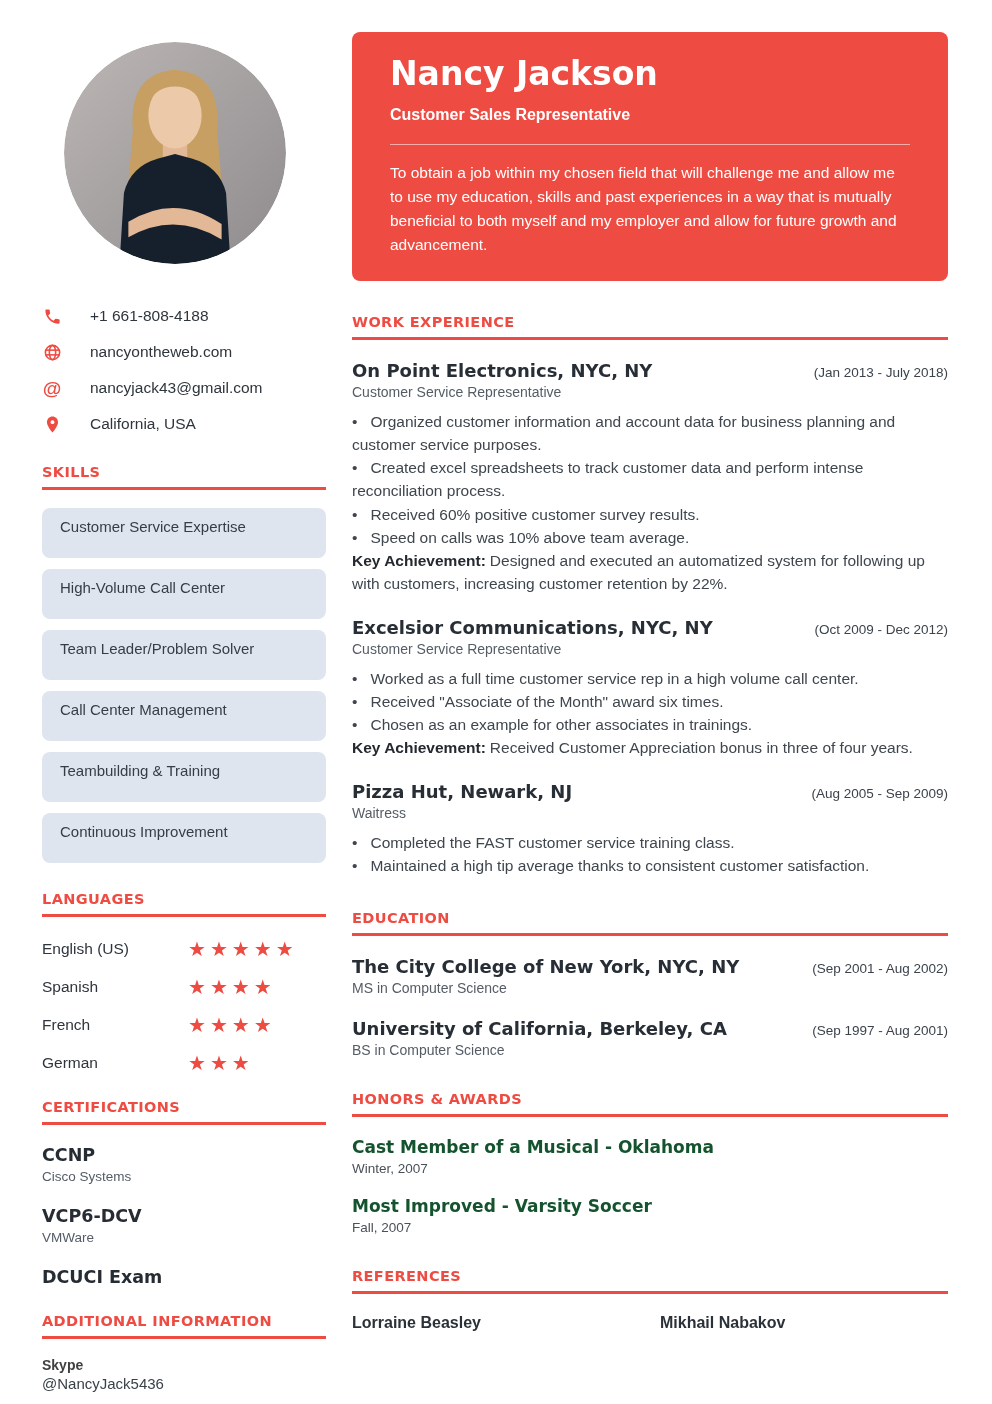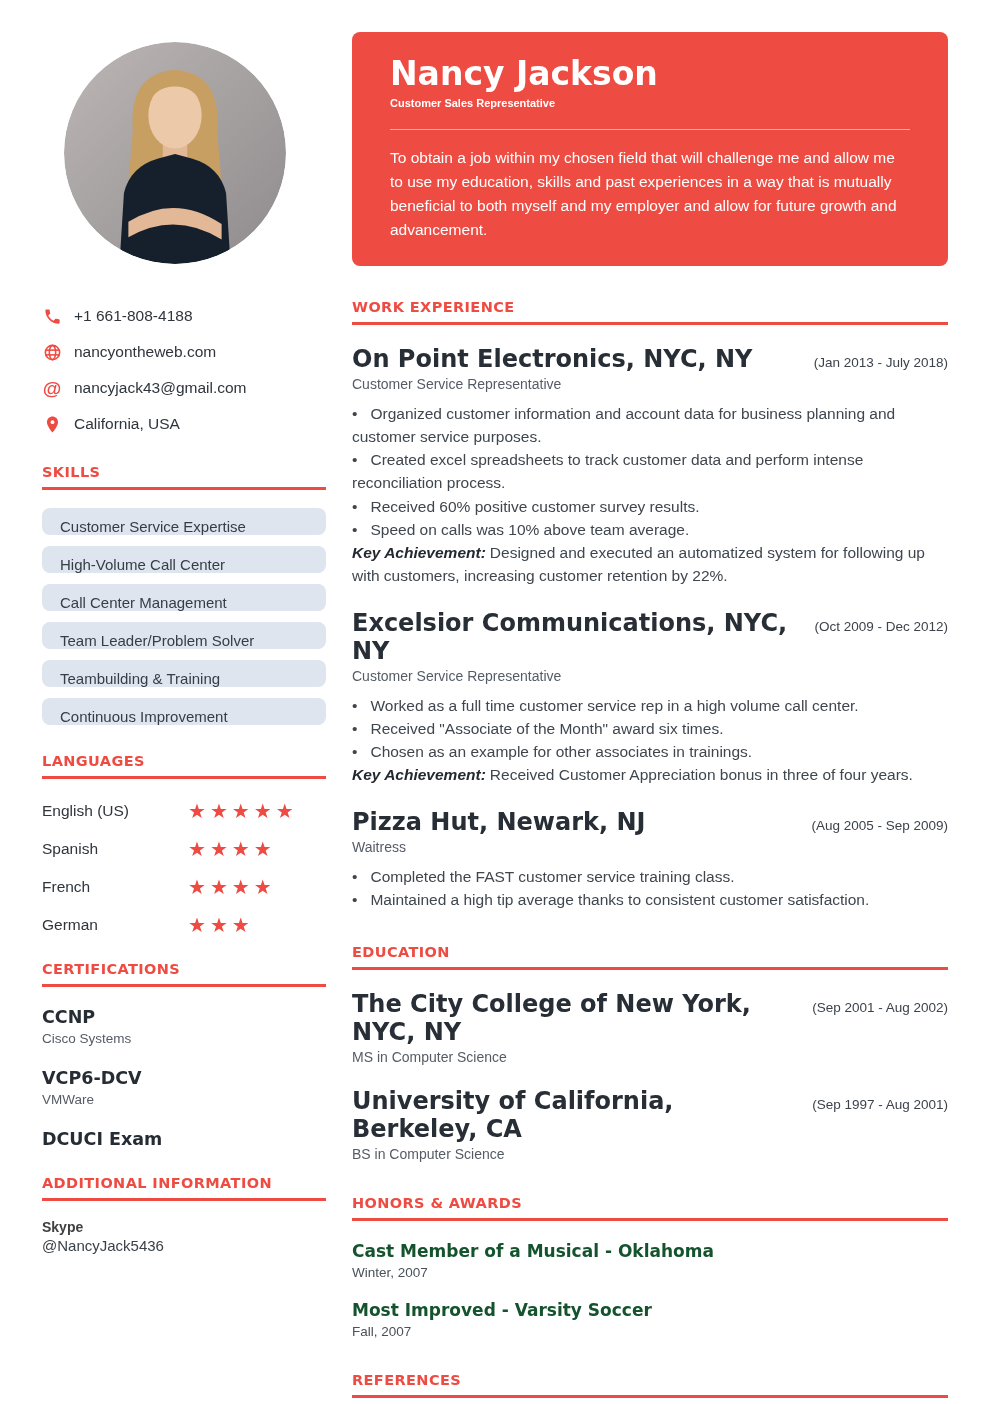--- a/index.html
+++ b/index.html
@@ -6,34 +6,34 @@
   html,body { width:992px; height:1404px; background:#ffffff; overflow:hidden;
               font-family:"Liberation Sans", sans-serif; color:#3f464e; }
   .page { display:flex; width:992px; height:1404px; padding:0 44px 0 42px; }
 
   
   .sidebar { width:284px; flex:0 0 284px; margin-right:26px; }
   .photo-wrap { width:222px; height:222px; margin:42px 0 0 22px; border-radius:50%;
                 overflow:hidden; }
   .photo-wrap svg { display:block; width:100%; height:100%; }
   .contact { margin-top:42px; }
-  .contact-row { display:flex; align-items:center; gap:12px; margin-bottom:16px;
+  .contact-row { display:flex; align-items:center; gap:28px; margin-bottom:16px;
                  font-size:15.5px; color:#2f353c; }
   .cicon { width:20px; height:20px; flex:0 0 20px; display:flex; align-items:center;
            justify-content:center; color:var(--accent); }
   .cicon svg { width:19px; height:19px; }
   .at-glyph { font-size:19px; font-weight:700; color:var(--accent); line-height:1; }
 
   h2.sec { font-family:"DejaVu Sans", sans-serif; font-size:14.5px; font-weight:800;
            letter-spacing:.4px; color:var(--accent); }
   .rule { height:3px; background:var(--accent); margin-top:7px; }
 
   .skills h2 { margin-top:30px; }
   .skills .rule { margin-bottom:18px; }
-  .pill { background:#dfe5ef; border-radius:8px; height:27px; line-height:38px;
+  .pill { background:#dfe5ef; border-radius:8px; height:50px; line-height:38px;
           padding:0 18px; font-size:15px; color:#363d45; margin-bottom:11px;
           white-space:nowrap; overflow:hidden; }
 
   .langs h2 { margin-top:28px; }
   .langs .rule { margin-bottom:22px; }
   .lang-row { display:flex; align-items:center; margin-bottom:18px; }
   .lang-name { flex:0 0 146px; font-size:15.5px; color:#2f353c; }
   .stars { color:var(--accent); font-size:20px; letter-spacing:4px; line-height:1; }
 
   .certs h2 { margin-top:26px; }
@@ -48,38 +48,38 @@
   .addl-item { margin-bottom:13px; }
   .addl-label { font-size:14px; font-weight:700; color:#404040; }
   .addl-value { font-size:15px; color:#3a4149; margin-top:2px; }
 
   
   main { flex:1; padding-top:32px; }
   .hero { background:var(--accent); border-radius:8px; color:#fff;
           padding:22px 38px 24px; }
   .hero h1 { font-family:"DejaVu Sans", sans-serif; font-size:33px; font-weight:800;
              line-height:1.2; }
-  .hero-sub { font-size:11px; font-weight:700; margin-top:3px; }
+  .hero-sub { font-size:16px; font-weight:700; margin-top:12px; }
   .hero-divider { height:1px; background:rgba(255,255,255,.55); margin:20px 0 16px; }
   .objective { font-size:15.5px; line-height:1.55; }
 
   main h2.sec { margin-top:33px; }
   main .rule { margin-bottom:20px; }
 
   .entry-head { display:flex; justify-content:space-between; align-items:baseline; }
-  .entry-title { font-family:"DejaVu Sans", sans-serif; font-size:24px; font-weight:700;
+  .entry-title { font-family:"DejaVu Sans", sans-serif; font-size:18px; font-weight:700;
                  color:#282e35; }
   .entry-date { font-size:13.5px; color:#3c434b; white-space:nowrap; margin-left:14px; }
   .entry-role { font-size:14px; color:#555c66; margin-top:3px; }
   .job { margin-bottom:21px; }
   .bullets { margin-top:10px; }
   .bullet { font-size:15.5px; line-height:1.5; color:#3f464e; }
   .bullet::before { content:"•"; margin-right:13px; }
   .ach { font-size:15.5px; line-height:1.5; color:#3f464e; }
-  .ach-label { font-weight:700; color:#23292f; margin-right:4px;font-style:italic; }
+  .ach-label { font-weight:700; color:#23292f; margin-right:4px; }
 
   .edu { margin-bottom:22px; }
   .honor { margin-bottom:20px; }
   .honor-title { font-family:"DejaVu Sans", sans-serif; font-size:17px; font-weight:700;
                  color:#14532d; }
   .honor-sub { font-size:13.5px; color:#4a5158; margin-top:4px; }
 
   .refs { display:grid; grid-template-columns:1fr 1fr; column-gap:20px; }
   .ref-name { font-size:16px; font-weight:700; color:#2b3138; }
 </style>
@@ -145,22 +145,22 @@
         </span>
         <span>California, USA</span>
       </div>
     </div>
 
     <section class="skills">
       <h2 class="sec">SKILLS</h2>
       <div class="rule"></div>
       <div class="pill">Customer Service Expertise</div>
       <div class="pill">High-Volume Call Center</div>
+      <div class="pill">Team Leader/Problem Solver</div>
       <div class="pill">Call Center Management</div>
-      <div class="pill">Team Leader/Problem Solver</div>
       <div class="pill">Teambuilding &amp; Training</div>
       <div class="pill">Continuous Improvement</div>
     </section>
 
     <section class="langs">
       <h2 class="sec">LANGUAGES</h2>
       <div class="rule"></div>
       <div class="lang-row">
         <span class="lang-name">English (US)</span>
         <span class="stars">★★★★★</span>

